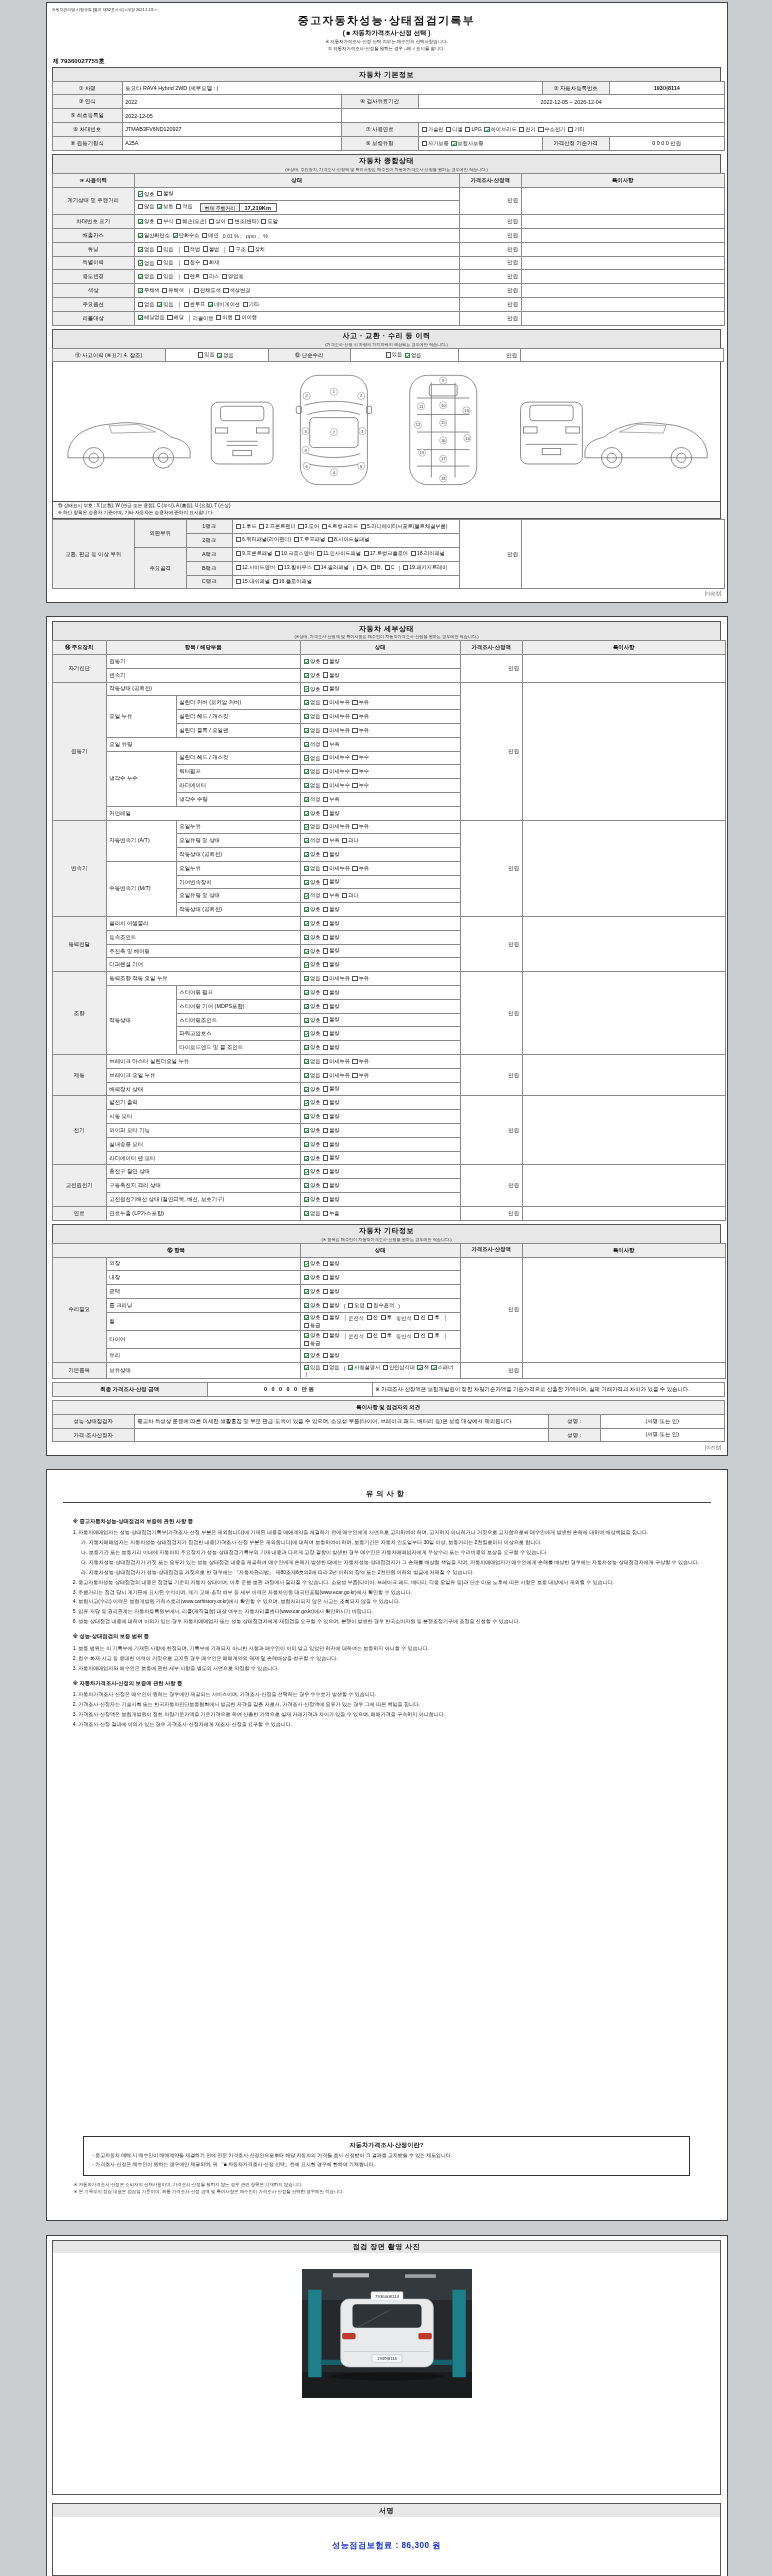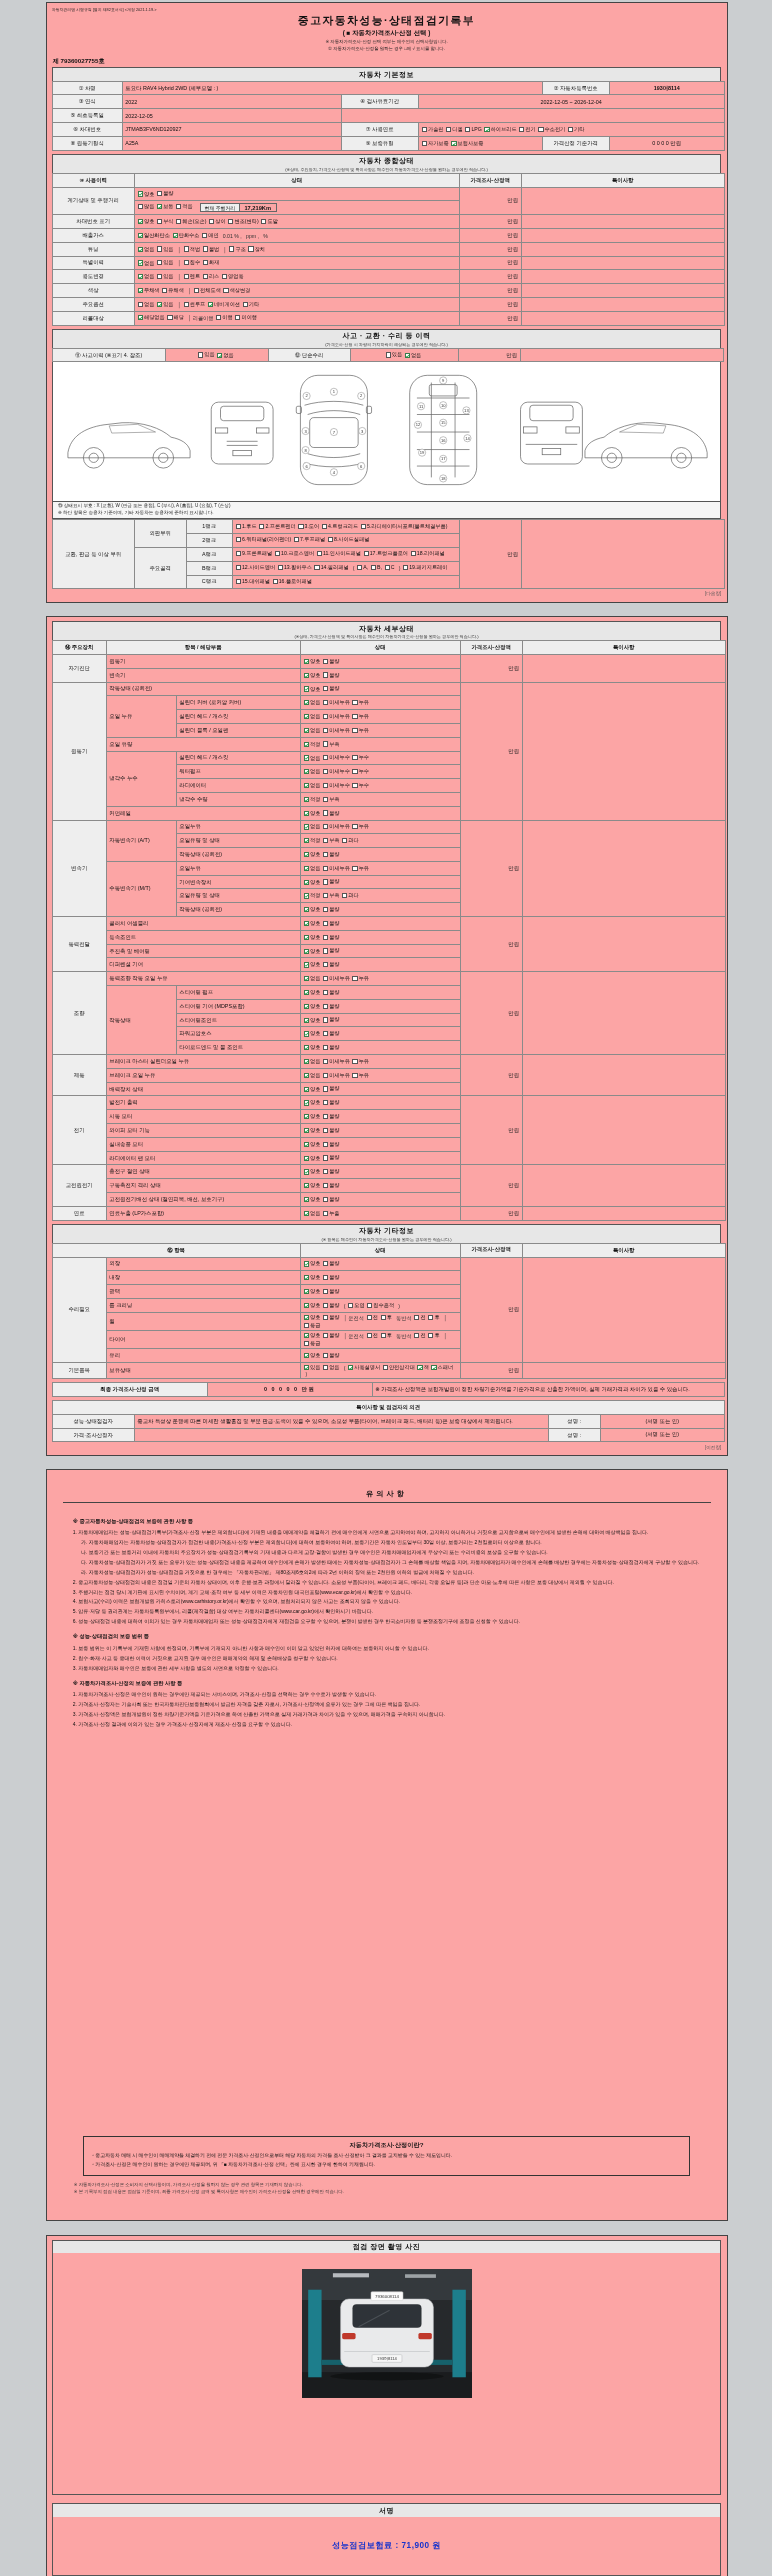--- a/index.html
+++ b/index.html
@@ -1,18 +1,18 @@
 <!DOCTYPE html>
 <html style="font-size:8.2px"><head>
 <meta charset="utf-8">
 <style>
   html,body{margin:0;padding:0}
   body{width:773px;height:2576px;background:#cbced0;font-family:"Liberation Sans","DejaVu Sans",sans-serif;color:#111;overflow:hidden}
   .page{width:773px;height:2576px;box-sizing:border-box;padding-top:2.1px;overflow:hidden}
-  .panel{width:682px;margin:0 auto 13.4px auto;background:#fca5a5;border:0.5px solid #444;box-sizing:border-box;padding:4.1px 5.2px 5.2px 5.2px}
+  .panel{width:682px;margin:0 auto 13.4px auto;background:#ffffff;border:0.5px solid #444;box-sizing:border-box;padding:4.1px 5.2px 5.2px 5.2px}
   .formnote{font-size:3.9px;color:#222;text-align:left}
   .titlewrap{text-align:center;padding:2.1px 0 1px 0}
   .title{font-size:10.8px;font-weight:bold;letter-spacing:1.5px}
   .subtitle{font-size:6.4px;font-weight:bold;margin-top:1px}
   .tnote{font-size:4.4px;color:#222;margin-top:1px;line-height:1.4}
   .docno{font-size:6.2px;font-weight:bold;margin:3.1px 0 1.5px 1px}
   .secbar{border:0.5px solid #555;border-bottom:none;background:#e7e7e7;text-align:center;padding:1.5px 0 1px 0}
   .secbar .st{font-weight:bold;font-size:7px;letter-spacing:0.5px}
   .secbar .sn{font-size:4.1px;color:#333;margin-top:0.5px}
   table.doc{border-collapse:collapse;width:100%;table-layout:fixed;border:0.5px solid #444}
@@ -1375,21 +1375,21 @@
           <text x="165" y="56" font-size="8.5" fill="#333" text-anchor="middle">7936008114</text>
         </g>
         <ellipse cx="165" cy="208" rx="110" ry="8" fill="#0e0f10" opacity="0.7"></ellipse>
       </svg>
     </div>
 
     <div class="secbar" style="margin-top:8.2px">
       <div class="st">서명</div>
     </div>
     <div class="signarea">
-      <div class="fee">성능점검보험료 : 71,900 원</div>
+      <div class="fee">성능점검보험료 : 86,300 원</div>
     </div>
 
     <div class="botnote">
       <div>「자동차관리법」 제58조 및 같은 법 시행규칙 제120조에 따라 중고자동차성능·상태점검기록부를 작성·교부합니다.</div>
       <div>(【V】 표시된 항목은 매수인이 자동차가격조사·산정을 선택한 경우에만 적용되며, 점검 내용은 점검일 기준의 상태입니다.)</div>
     </div>
   </div>
 
 </div>
 

